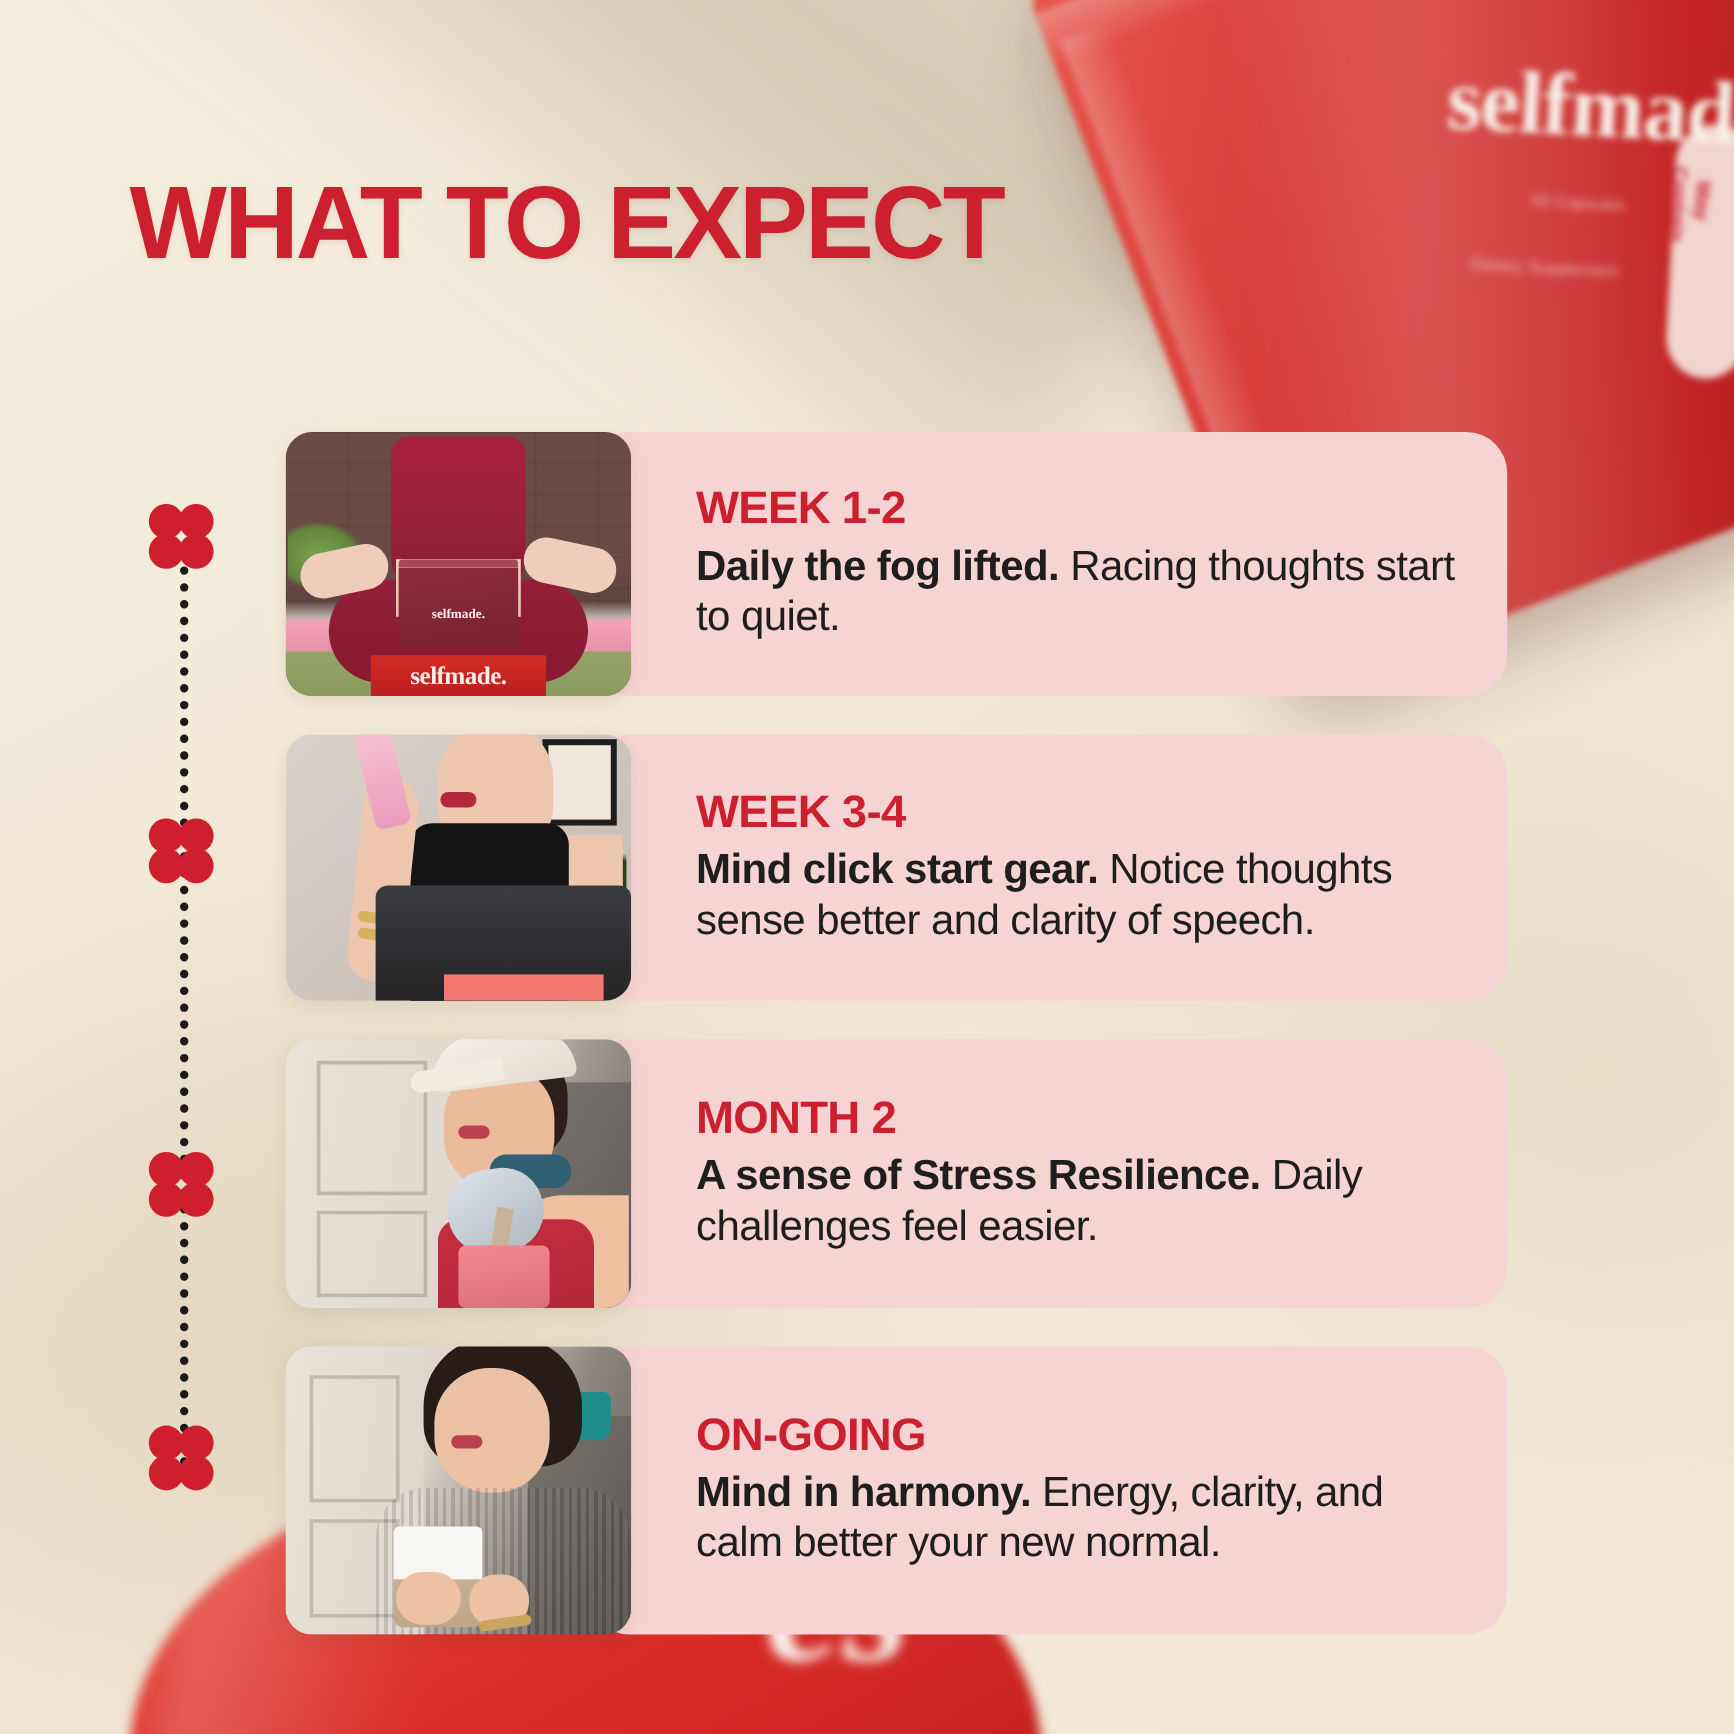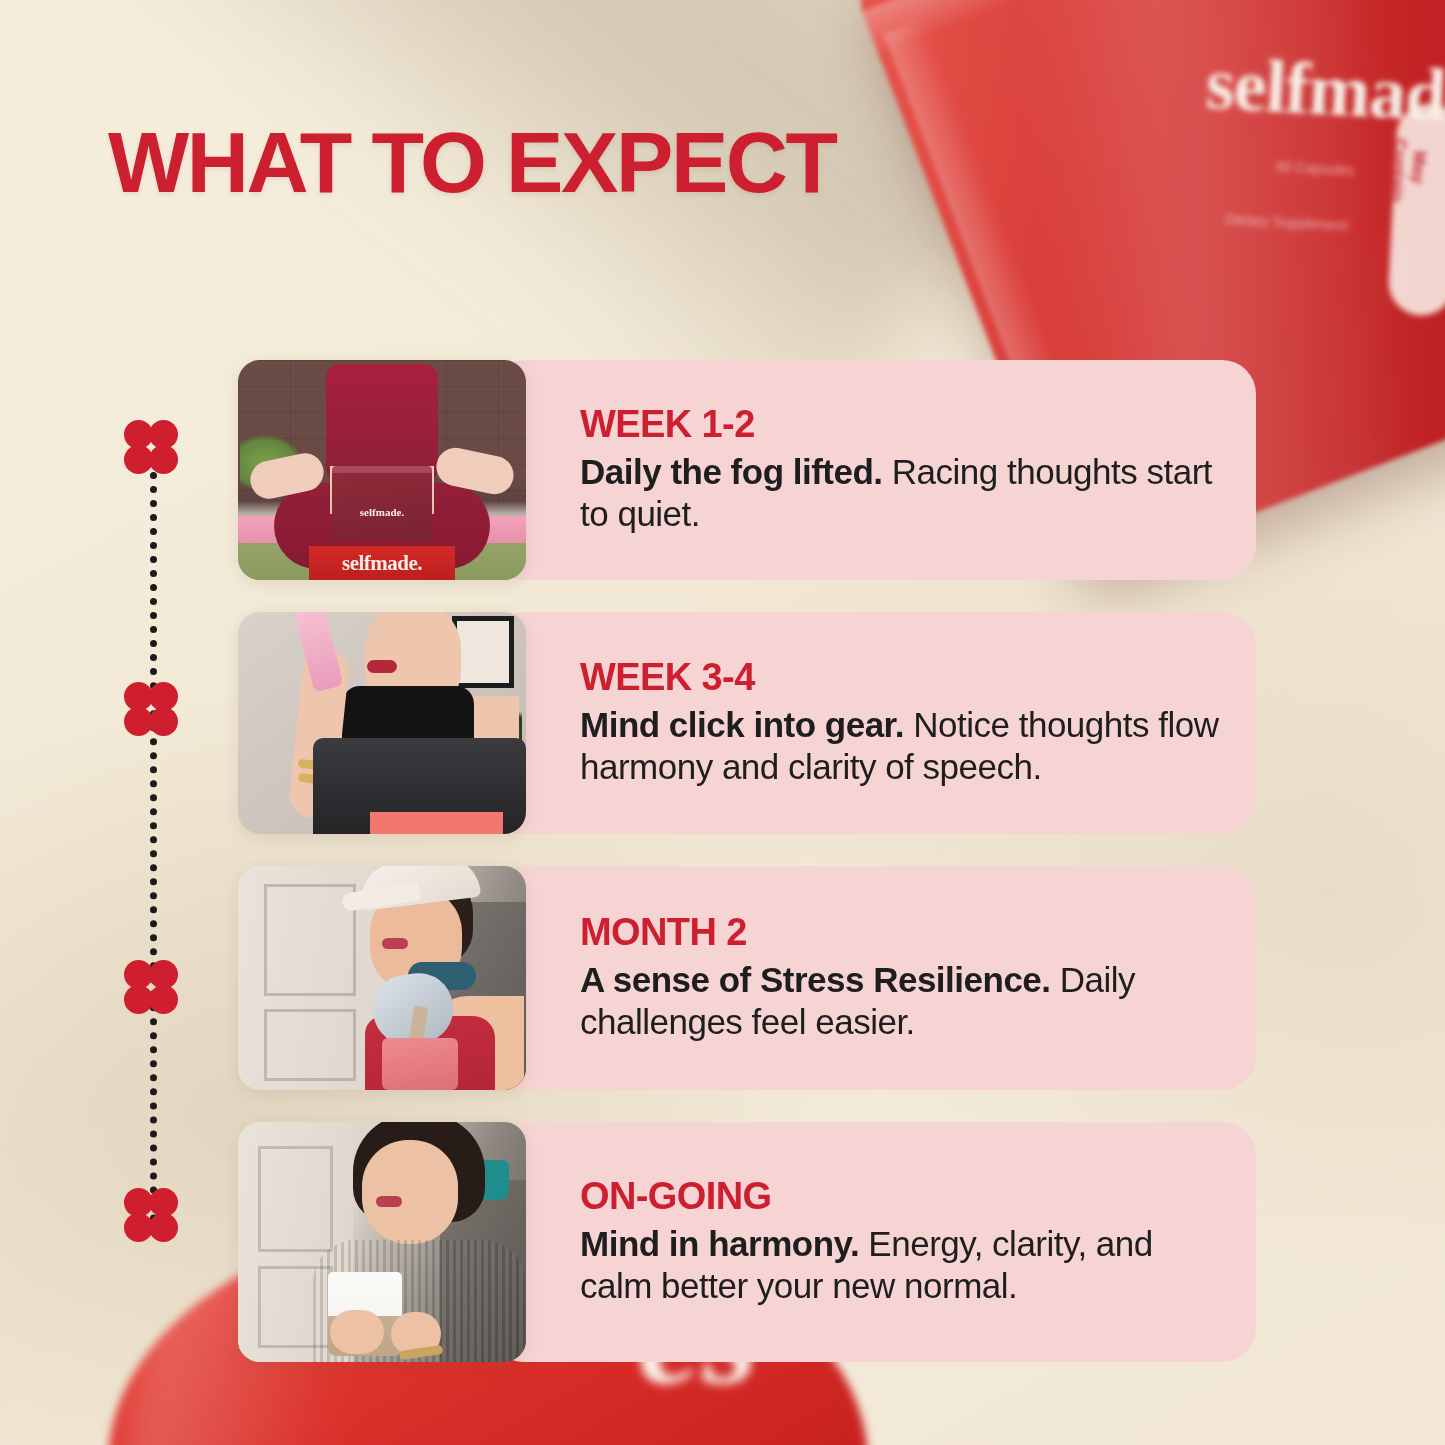--- a/index.html
+++ b/index.html
@@ -146,21 +146,21 @@
     font-family: "Liberation Serif", serif;
     font-style: italic;
     font-weight: 700;
     letter-spacing: 2px;
     filter: blur(2px);
   }
 
   
   #headline {
     position: absolute;
-    left: 108px; top: 120px;
+    left: 108px; top: 144px;
     color: #cc1f2f;
     font-size: 86px;
     line-height: 0.99;
     font-weight: 700;
     letter-spacing: -2.4px;
     text-transform: uppercase;
     z-index: 8;
     text-shadow: 0 2px 5px rgba(120,70,40,0.13);
   }
   #headline .ln { display: block; }
@@ -421,21 +421,21 @@
       <div class="p2-arm"></div>
         <div class="p2-phone"></div>
       <div class="p2-bangle"></div>
         <div class="p2-bangle2"></div>
       <div class="p2-laptop"></div>
         <div class="p2-pink"></div>
     </div>
   </div>
   <div class="card">
     <div class="eyebrow">WEEK 3-4</div>
-    <div class="desc"><b>Mind click into gear.</b><span> Notice thoughts flow harmony and clarity of speech.</span></div>
+    <div class="desc"><b>Mind click start gear.</b><span> Notice thoughts sense better and clarity of speech.</span></div>
   </div>
 </div>
 
 <div class="row" id="row-3">
   <div class="thumb">
     <div class="ph">
       <div class="p3-bg"></div>
         <div class="p3-door"></div>
         <div class="p3-panel"></div>
         <div class="p3-panel2"></div>

